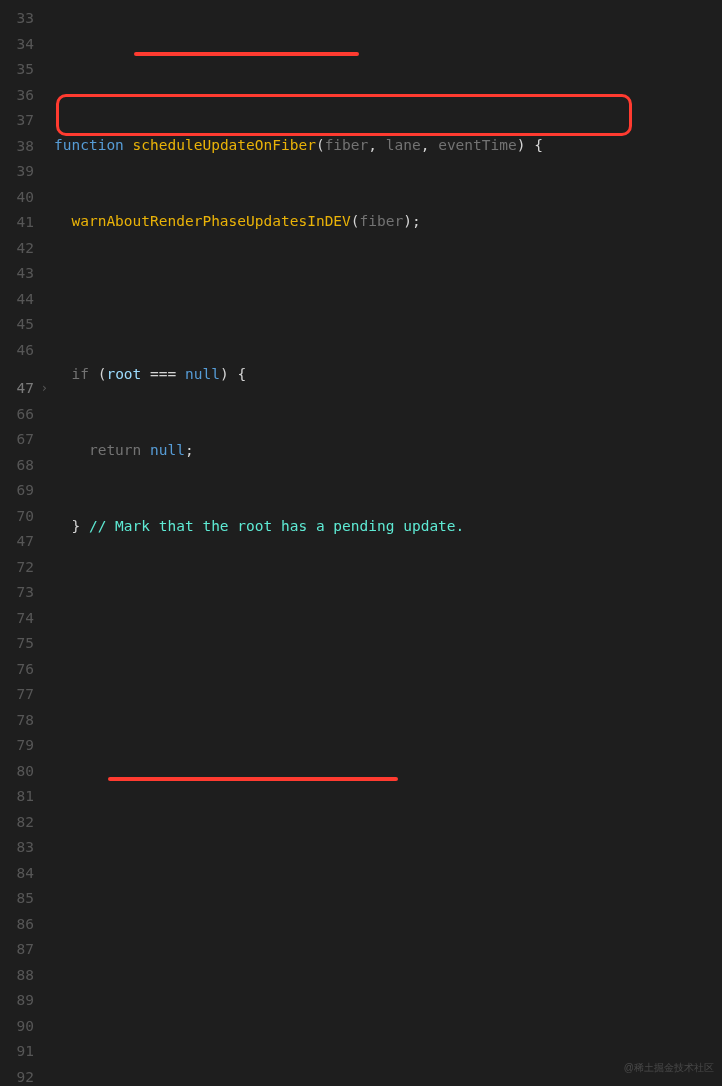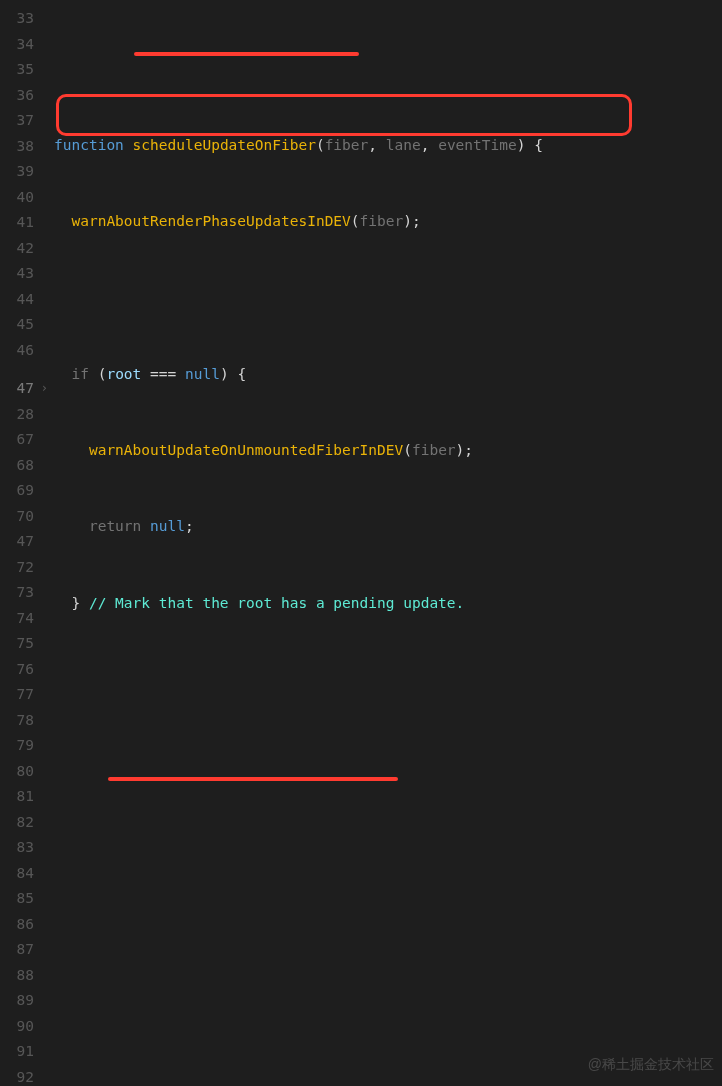--- a/index.html
+++ b/index.html
@@ -69,21 +69,21 @@
     border: 3px solid #ff3b30;
     border-radius: 10px;
     background: transparent;
   }
   .watermark {
     position: absolute;
     right: 8px;
     bottom: 10px;
     color: rgba(200,200,200,0.25);
     font-family: sans-serif;
-    font-size: 14px;
+    font-size: 10px;
   }
 </style>
 </head>
 <body>
 
 <div class="editor">
 
   <div class="gutter">
     <div class="ln">33</div>
     <div class="ln">34</div>
@@ -93,21 +93,21 @@
     <div class="ln">38</div>
     <div class="ln">39</div>
     <div class="ln">40</div>
     <div class="ln">41</div>
     <div class="ln">42</div>
     <div class="ln">43</div>
     <div class="ln">44</div>
     <div class="ln">45</div>
     <div class="ln">46</div>
     <div class="ln active"><span>47</span><span class="fold">›</span></div>
-    <div class="ln">28</div>
+    <div class="ln">66</div>
     <div class="ln">67</div>
     <div class="ln">68</div>
     <div class="ln">69</div>
     <div class="ln">70</div>
     <div class="ln">47</div>
     <div class="ln">72</div>
     <div class="ln">73</div>
     <div class="ln">74</div>
     <div class="ln">75</div>
     <div class="ln">76</div>
@@ -130,21 +130,20 @@
     <div class="ln hl2">03</div>
 
   </div>
 
   <div class="code">
     <div class="line"> </div>
     <div class="line"><span class="kw2">function</span> <span class="fn">scheduleUpdateOnFiber</span>(<span class="prm">fiber</span>, <span class="prm">lane</span>, <span class="prm">eventTime</span>) {</div>
     <div class="line">  <span class="fn">warnAboutRenderPhaseUpdatesInDEV</span>(<span class="prm">fiber</span>);</div>
     <div class="line"> </div>
     <div class="line">  <span class="kw">if</span> (<span class="var">root</span> <span class="op">===</span> <span class="kw2">null</span>) {</div>
-    <div class="line">    <span class="fn">warnAboutUpdateOnUnmountedFiberInDEV</span>(<span class="prm">fiber</span>);</div>
     <div class="line">    <span class="kw">return</span> <span class="kw2">null</span>;</div>
     <div class="line">  } <span class="cmt">// Mark that the root has a pending update.</span></div>
     <div class="line"> </div>
     <div class="line"> </div>
     <div class="line"> </div>
     
     
     
     
     

